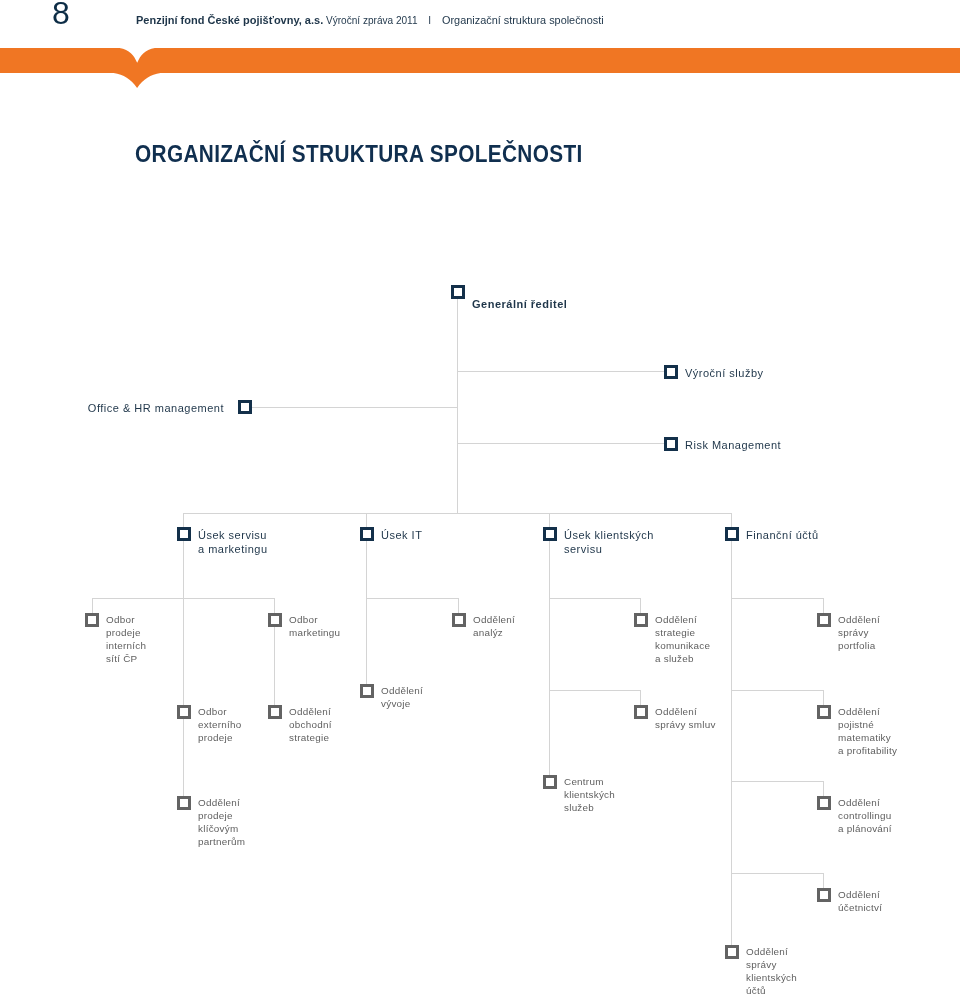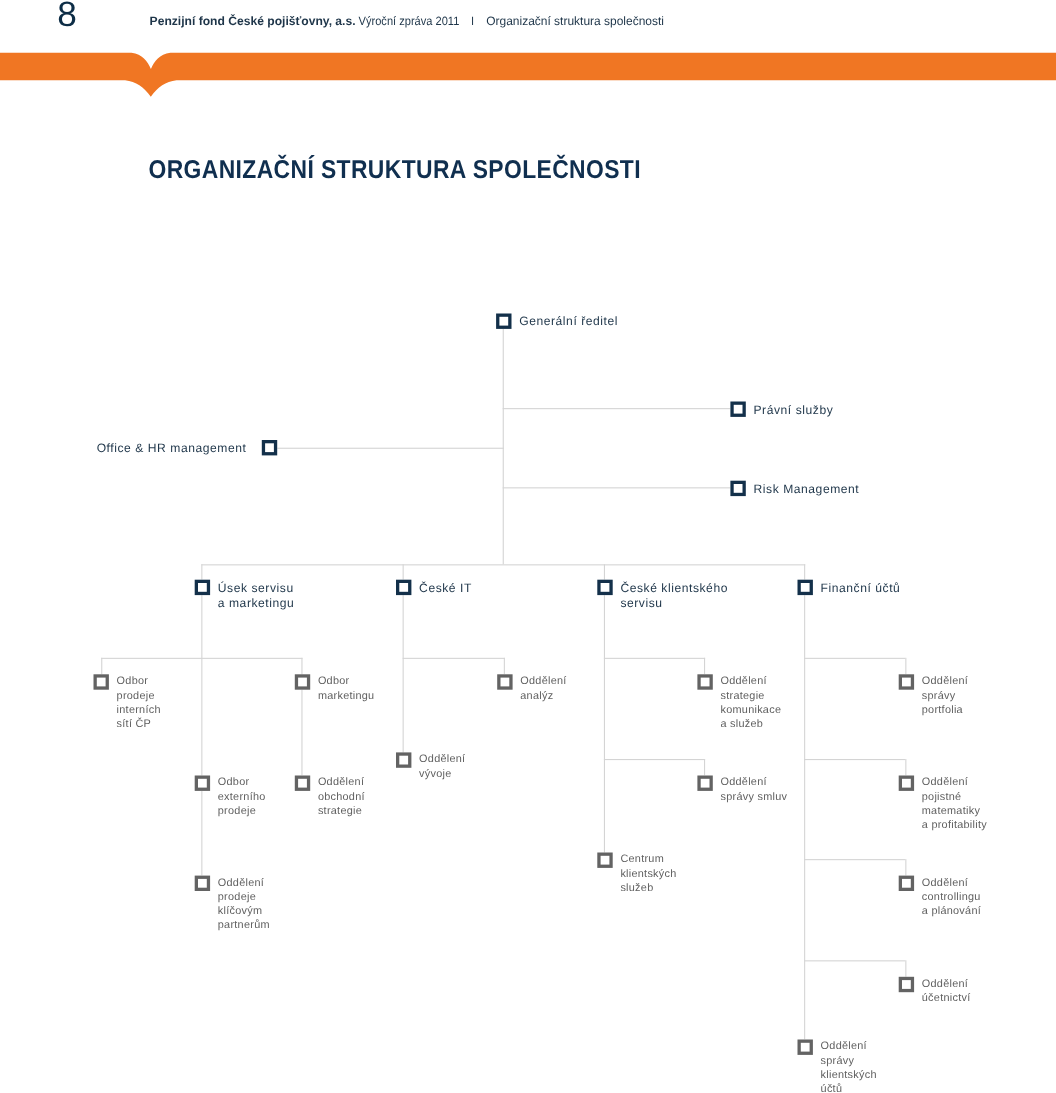--- a/index.html
+++ b/index.html
@@ -44,21 +44,21 @@
   .lnv{width:1px;}
   .lnh{height:1px;}
 
   .node{position:absolute;}
   .bullet{position:absolute;left:0;top:0;width:14px;height:14px;box-sizing:border-box;}
   .node .lbl{
     position:absolute;left:21px;top:1.4px;
     font-size:9.9px;line-height:12.7px;white-space:pre;letter-spacing:0.25px;
   }
   .n1 .bullet{border:3.2px solid #13304a;background:#ffffff;}
-  .n1 .lbl{color:#1e3549;font-weight:400;font-size:11px;line-height:13.9px;letter-spacing:0.5px;top:1px;}
+  .n1 .lbl{color:#1e3549;font-weight:700;font-size:11px;line-height:13.9px;letter-spacing:0.5px;top:13px;}
   .n2 .bullet{border:3.2px solid #13304a;background:#ffffff;}
   .n2 .lbl{color:#1e3549;font-weight:400;font-size:11px;line-height:13.9px;letter-spacing:0.5px;top:2.2px;}
   .n3 .bullet{border:3.2px solid #636363;background:#ffffff;}
   .n3 .lbl{color:#606060;font-weight:400;}
 
   .node.right .lbl{left:auto;right:14px;text-align:right;}
 </style>
 </head>
 <body>
 
@@ -119,45 +119,45 @@
     <div class="ln lnh" style="left:731px;top:873px;width:92px;height:1px;"></div>
     <div class="ln lnv" style="left:823px;top:873px;width:1px;height:15px;"></div>
 
     <div class="node n1" style="left:451px;top:285px;">
       <span class="bullet"></span>
       <span class="lbl">Generální ředitel</span>
     </div>
 
     <div class="node n2" style="left:664px;top:365px;">
       <span class="bullet"></span>
-      <span class="lbl">Právní služby</span>
+      <span class="lbl">Výroční služby</span>
     </div>
 
     <div class="node n2 right" style="left:238px;top:400px;">
       <span class="bullet"></span>
       <span class="lbl">Office &amp; HR management</span>
     </div>
 
     <div class="node n2" style="left:664px;top:437px;">
       <span class="bullet"></span>
       <span class="lbl">Risk Management</span>
     </div>
 
     <div class="node n2" style="left:177px;top:527px;">
       <span class="bullet"></span>
       <span class="lbl">Úsek servisu
 a marketingu</span>
     </div>
     <div class="node n2" style="left:360px;top:527px;">
       <span class="bullet"></span>
-      <span class="lbl">České IT</span>
+      <span class="lbl">Úsek IT</span>
     </div>
     <div class="node n2" style="left:543px;top:527px;">
       <span class="bullet"></span>
-      <span class="lbl">České klientského
+      <span class="lbl">Úsek klientských
 servisu</span>
     </div>
     <div class="node n2" style="left:725px;top:527px;">
       <span class="bullet"></span>
       <span class="lbl">Finanční účtů</span>
     </div>
 
     <div class="node n3" style="left:85px;top:613px;">
       <span class="bullet"></span>
       <span class="lbl">Odbor

